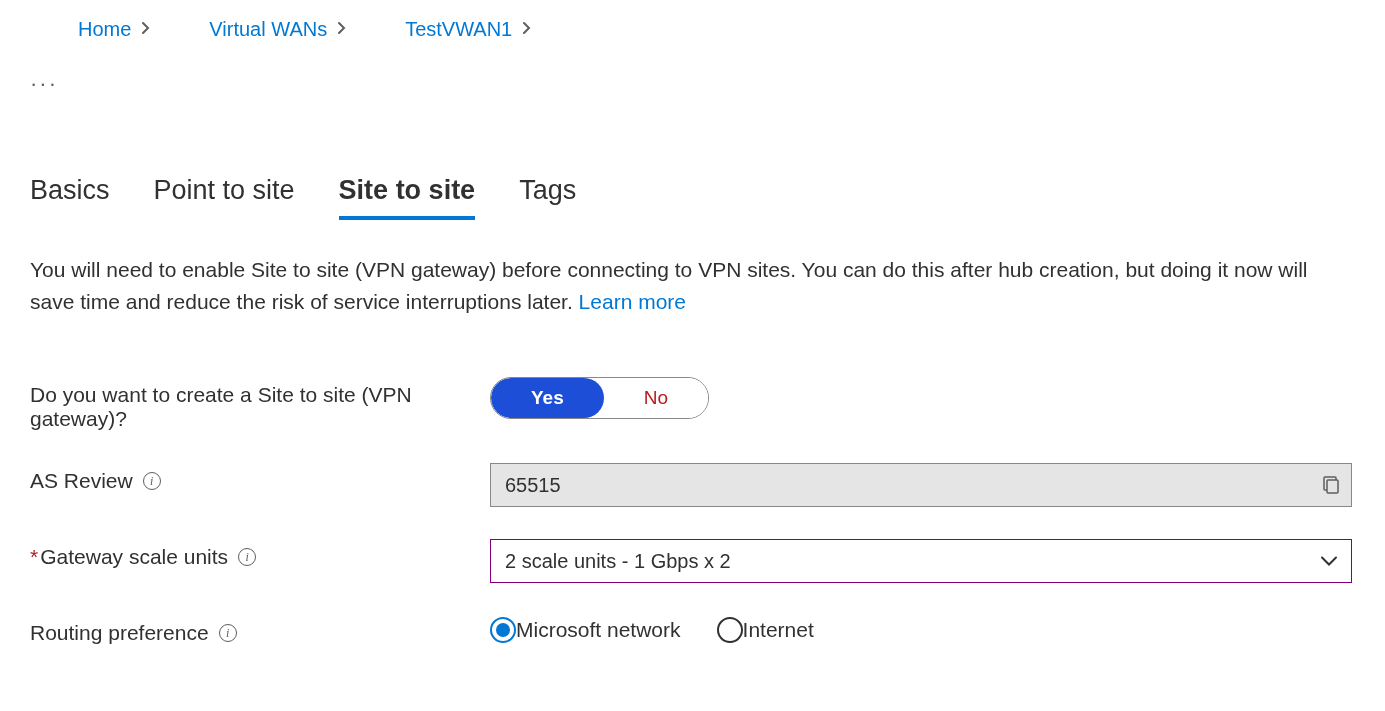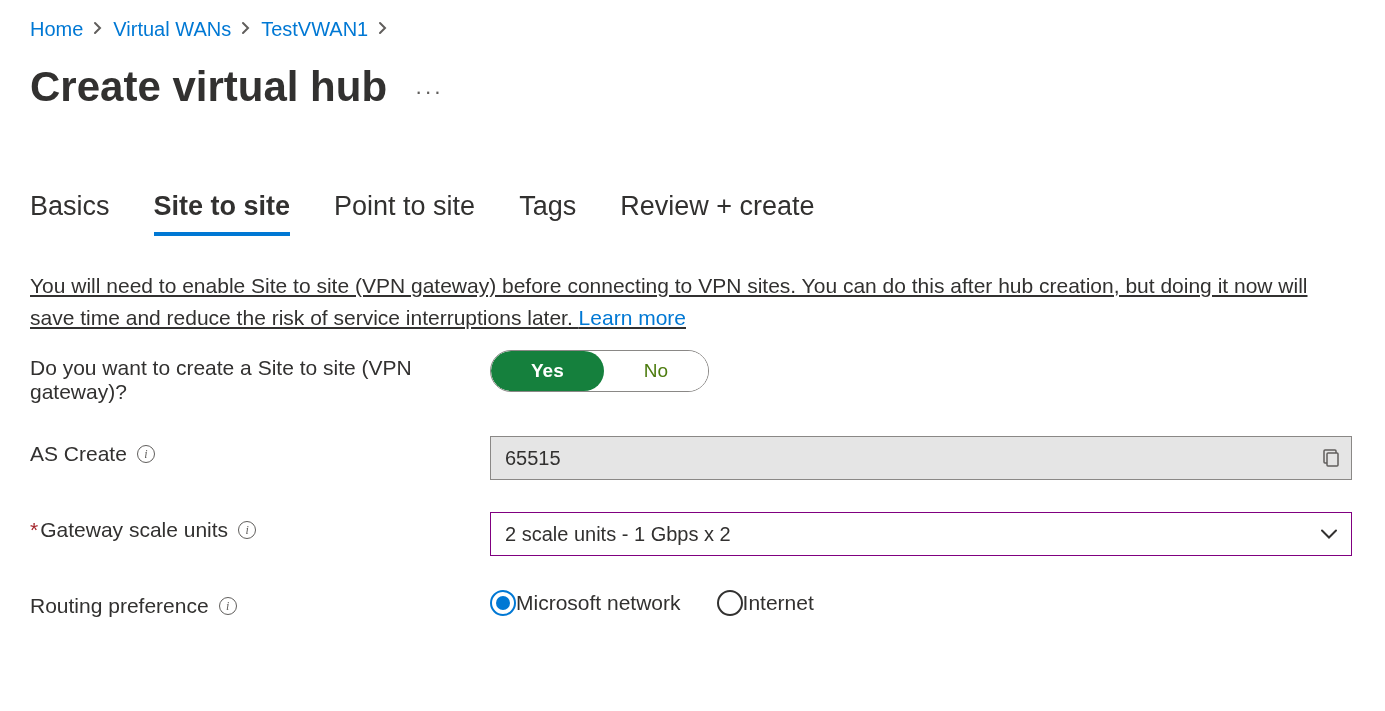--- a/index.html
+++ b/index.html
@@ -14,20 +14,21 @@
       display: flex;
       align-items: center;
       gap: 10px;
       margin-bottom: 22px;
     }
     .breadcrumb-item {
       color: #0078d4;
       text-decoration: none;
       font-size: 20px;
       cursor: pointer;
+      margin-left: 48px;
     }
     .breadcrumb-sep {
       color: #605e5c;
       font-size: 18px;
       user-select: none;
     }
     .page-header {
       display: flex;
       align-items: center;
       gap: 28px;
@@ -60,23 +61,22 @@
       border-bottom: 4px solid transparent;
     }
     .tab.active {
       font-weight: 600;
       border-bottom: 4px solid #0078d4;
     }
     .description {
       font-size: 21px;
       line-height: 1.5;
       color: #323130;
-      margin-bottom: 17px;
+      margin-bottom: 60px;
       max-width: 1320px;
-      text-decoration: underline;
     }
     .learn-more {
       color: #0078d4;
       text-decoration: none;
       cursor: pointer;
     }
     .form-row {
       display: flex;
       align-items: flex-start;
       margin-bottom: 32px;
@@ -125,24 +125,24 @@
       overflow: hidden;
       height: 42px;
     }
     .toggle-opt {
       padding: 0 40px;
       display: flex;
       align-items: center;
       font-size: 19px;
       cursor: pointer;
       background: #ffffff;
-      color: #4d7c0f;
+      color: #b91c1c;
     }
     .toggle-opt.selected {
-      background: #15803d;
+      background: #1d4ed8;
       color: #ffffff;
       font-weight: 600;
       border-radius: 24px;
     }
     .text-input-wrap {
       position: relative;
       width: 100%;
       max-width: 862px;
     }
     .text-input {
@@ -240,30 +240,28 @@
   </span>
   <a class="breadcrumb-item">TestVWAN1</a>
   <span class="breadcrumb-sep">
     <svg width="10" height="14" viewBox="0 0 10 14">
         <path d="M2 2 L7 7 L2 12" stroke="#605e5c" stroke-width="2" fill="none" stroke-linecap="round"></path>
       </svg>
   </span>
 </nav>
 
 <div class="page-header">
-  <h1 class="page-title">Create virtual hub</h1>
   <span class="more-btn">···</span>
 </div>
 
 <div class="tabs">
   <div class="tab">Basics</div>
+  <div class="tab">Point to site</div>
   <div class="tab active">Site to site</div>
-  <div class="tab">Point to site</div>
   <div class="tab">Tags</div>
-  <div class="tab">Review + create</div>
 </div>
 
 <p class="description">
   <span>You will need to enable Site to site (VPN gateway) before connecting to VPN sites. You can do this after hub creation, but doing it now will save time and reduce the risk of service interruptions later.  </span>
   <a class="learn-more">Learn more</a>
 </p>
 
 <div class="form-row">
   <div class="form-label-col">
     <span class="form-label form-label-wrap">Do you want to create a Site to site (VPN gateway)?</span>
@@ -271,21 +269,21 @@
   <div class="form-control-col">
     <div class="toggle-group">
       <div class="toggle-opt selected">Yes</div>
       <div class="toggle-opt">No</div>
     </div>
   </div>
 </div>
 
 <div class="form-row">
   <div class="form-label-col">
-    <span class="form-label">AS Create</span>
+    <span class="form-label">AS Review</span>
     <span class="info-icon">i</span>
   </div>
   <div class="form-control-col">
     <div class="text-input-wrap">
       <input class="text-input" type="text" readonly="" value="65515" style="">
       <span class="copy-icon">
         <svg width="18" height="20" viewBox="0 0 18 20" fill="none" stroke="#605e5c" stroke-width="1.5">
           <rect x="5" y="5" width="11" height="13" rx="1"></rect>
           <path d="M5 15 H3 a1 1 0 0 1 -1 -1 V3 a1 1 0 0 1 1 -1 h10 a1 1 0 0 1 1 1 V5"></path>
         </svg>

